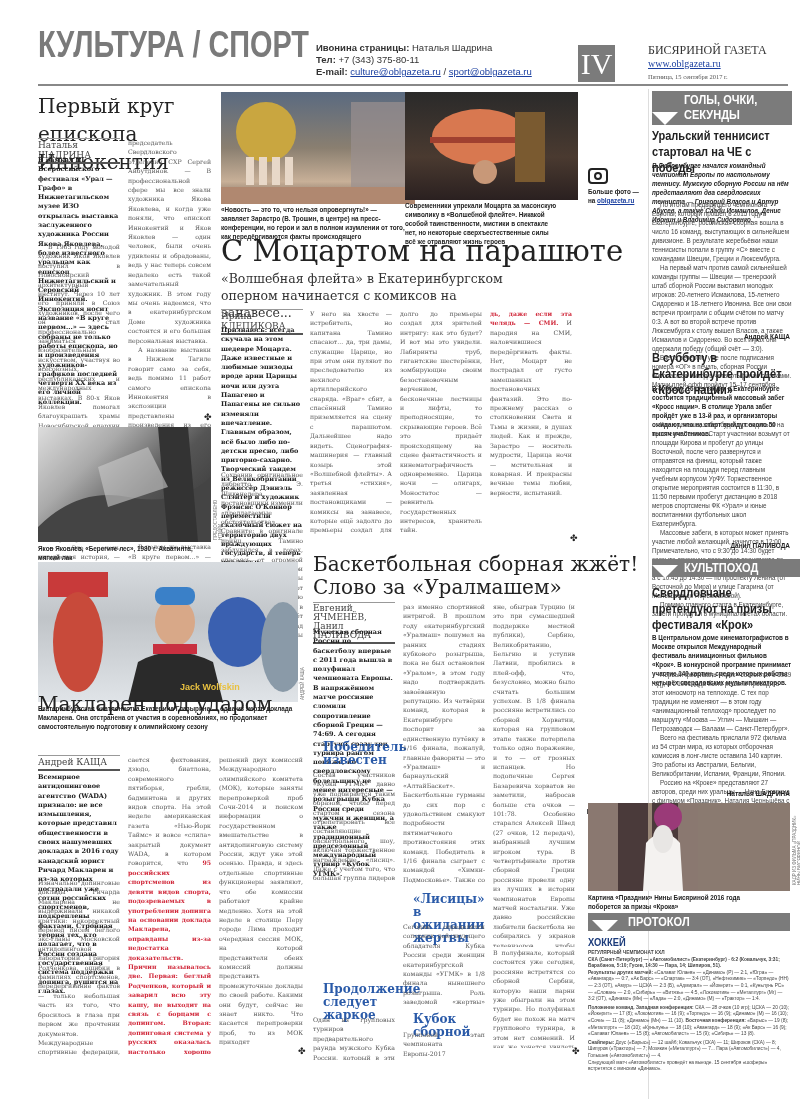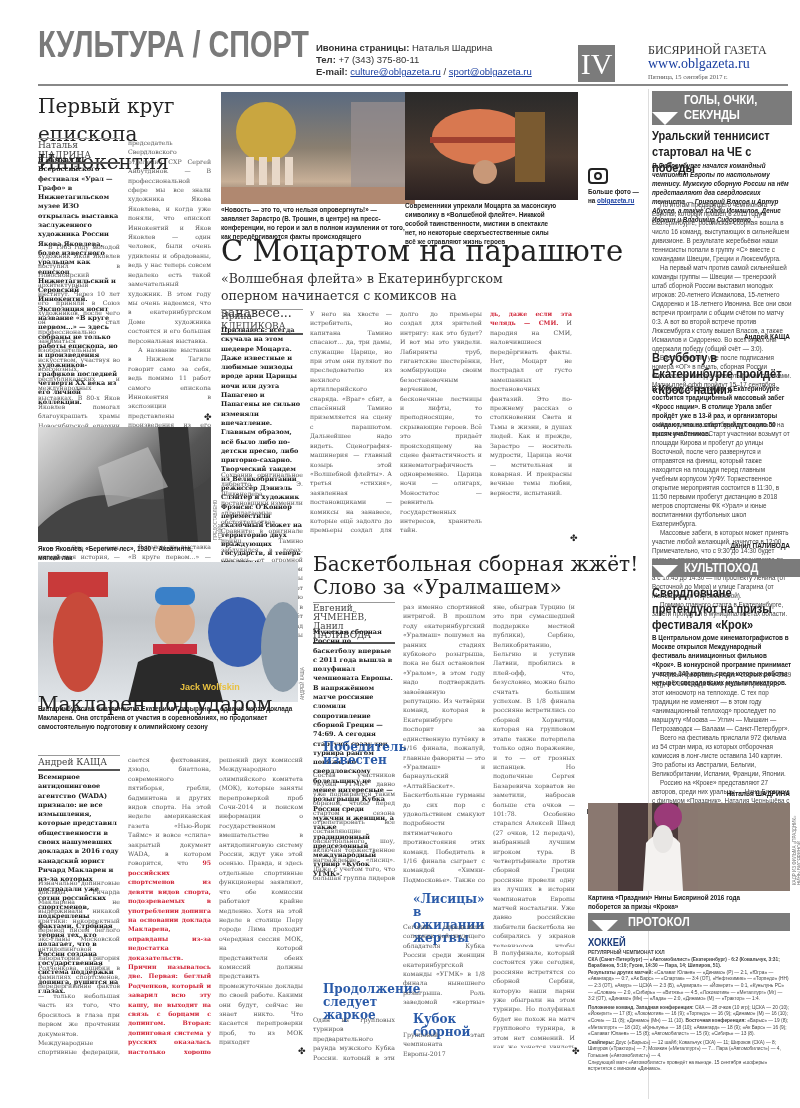--- a/index.html
+++ b/index.html
@@ -6,21 +6,21 @@
 html,body{width:800px;height:1108px;background:#fff;overflow:hidden}
 body{position:relative;font-family:"DejaVu Serif",serif;color:#222}
 .abs{position:absolute}
 
 #masthead{left:38px;top:24px;font-family:"Liberation Sans",sans-serif;font-weight:bold;font-size:37px;letter-spacing:0;color:#7a7a7a;transform:scaleX(.78);transform-origin:left top;white-space:nowrap}
 #editor{left:316px;top:42px;font-size:9.5px;line-height:12px;font-family:"Liberation Sans",sans-serif;color:#333}
 #editor b{font-weight:bold}
 #editor a{color:#1a3fa0;text-decoration:underline}
 #pagenum{left:578px;top:45px;width:37px;height:37px;background:#7b7b7b;color:#fff;font-family:"Liberation Serif",serif;font-size:30px;line-height:37px;text-align:center}
 #paper{left:648px;top:44px;font-family:"Liberation Serif",serif;font-size:12px;color:#333;line-height:13px}
-#paper .url{font-size:14px;color:#1a3fa0;}
+#paper .url{font-size:10px;color:#1a3fa0;text-decoration:underline}
 #paper .date{font-size:6.5px;color:#555}
 #header-rule{left:38px;top:84px;width:750px;height:2px;background:#888}
 
 .hl{font-family:"DejaVu Serif",serif;color:#222;line-height:1.1}
 .byline{font-family:"DejaVu Serif",serif;font-size:9px;color:#444;border-top:1px solid #999;border-bottom:2px solid #555;padding:1px 0 2px}
 .lead{font-family:"DejaVu Serif",serif;font-weight:bold;font-size:7.3px;line-height:10px;color:#222}
 .txt{font-family:"DejaVu Serif",serif;font-size:6.6px;line-height:10px;color:#555;text-align:justify}
 .txt p{text-indent:10px}
 .cap{font-family:"Liberation Sans",sans-serif;font-weight:bold;font-size:7.2px;line-height:9px;color:#222;transform:scaleX(.88);transform-origin:left top}
 .photo{background:#666;overflow:hidden}

